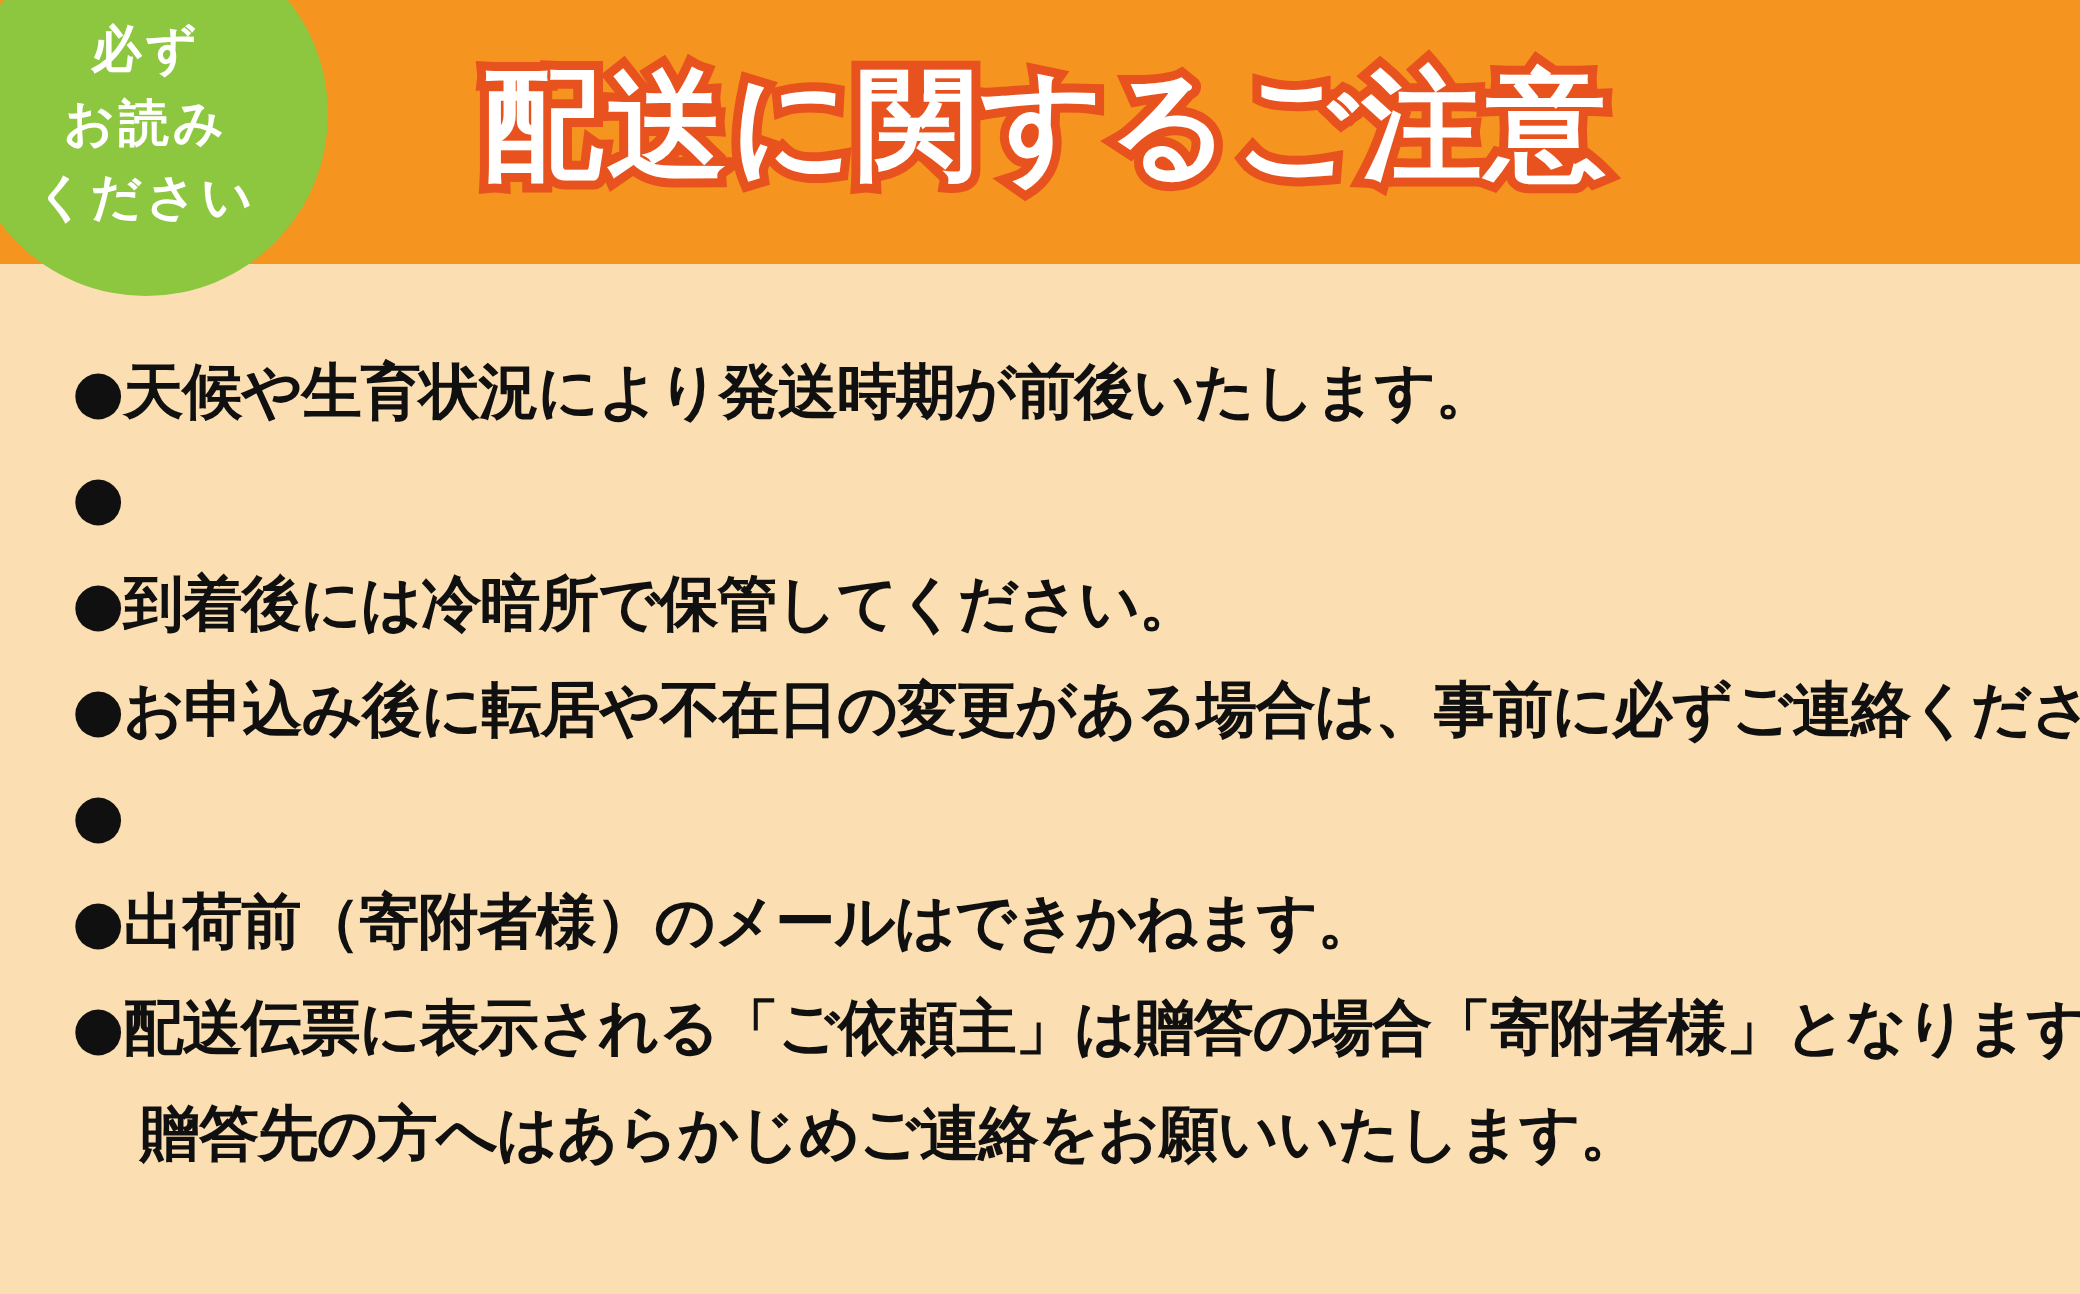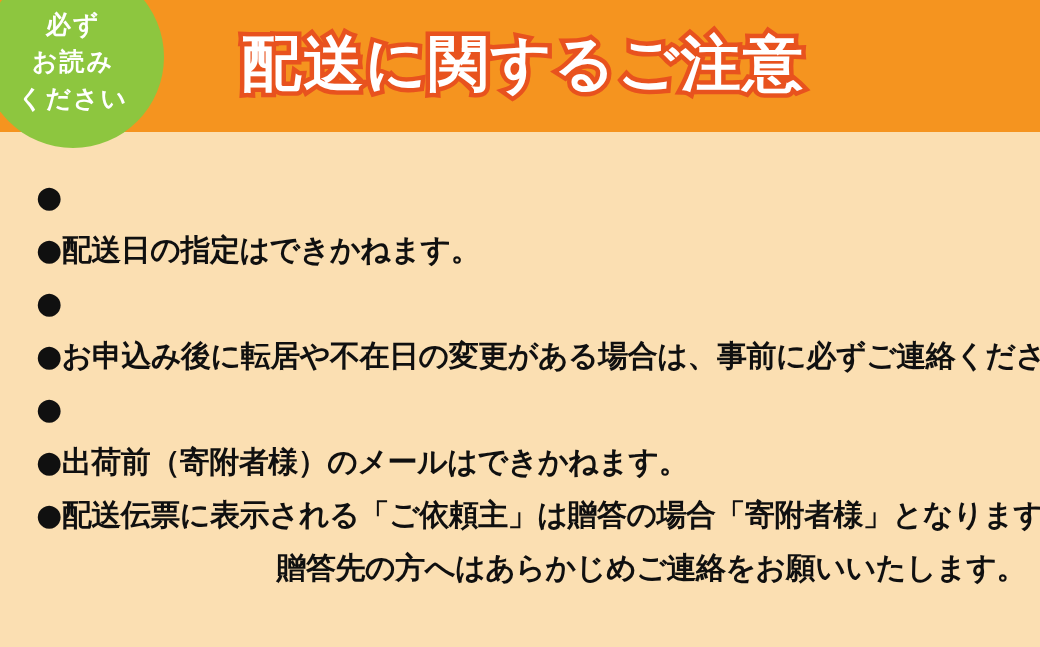--- a/index.html
+++ b/index.html
@@ -99,21 +99,20 @@
     line-height: 53px;
     color: #101010;
   }
 
   .notice-text {
     flex: 0 0 auto;
   }
 
   .notice-row.indented {
     padding-left: 34px;
-    justify-content: flex-end;
   }
 </style>
 </head>
 <body>
 
 <div class="poster">
 
   <div class="header-band"></div>
 
   <div class="header-title">配送に関するご注意</div>
@@ -122,29 +121,30 @@
   <div class="badge-text">
     <span class="badge-line">必ず</span>
     <span class="badge-line">お読み</span>
     <span class="badge-line">ください</span>
   </div>
 
   <div class="notice-list">
 
     <div class="notice-row">
       <span class="notice-bullet">●</span>
+      <span class="notice-text">天候や生育状況により発送時期が前後いたします。</span>
     </div>
 
     <div class="notice-row">
       <span class="notice-bullet">●</span>
-      <span class="notice-text">配送日の指定はできかねます。</span>
     </div>
 
     <div class="notice-row">
       <span class="notice-bullet">●</span>
+      <span class="notice-text">到着後には冷暗所で保管してください。</span>
     </div>
 
     <div class="notice-row">
       <span class="notice-bullet">●</span>
       <span class="notice-text">お申込み後に転居や不在日の変更がある場合は、事前に必ずご連絡ください。</span>
     </div>
 
     <div class="notice-row">
       <span class="notice-bullet">●</span>
     </div>

